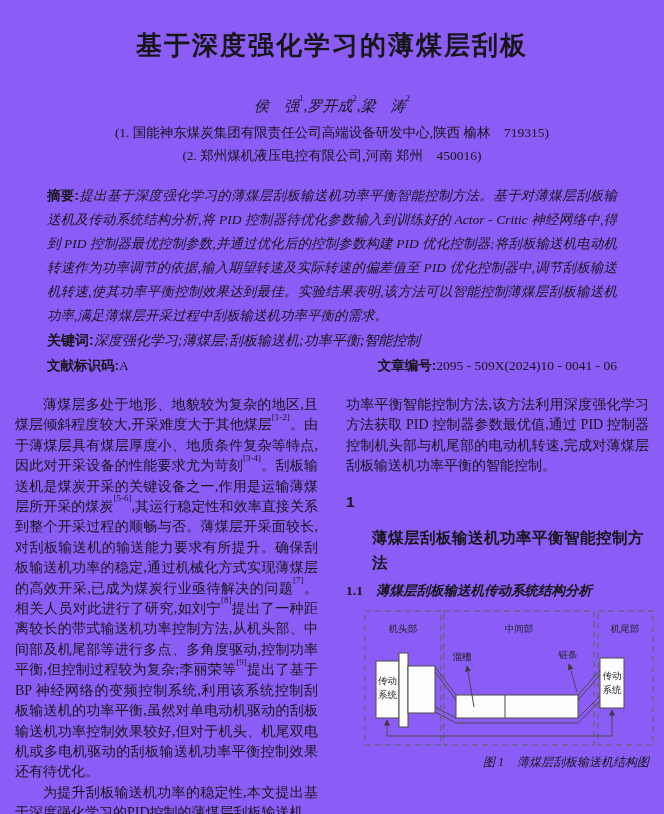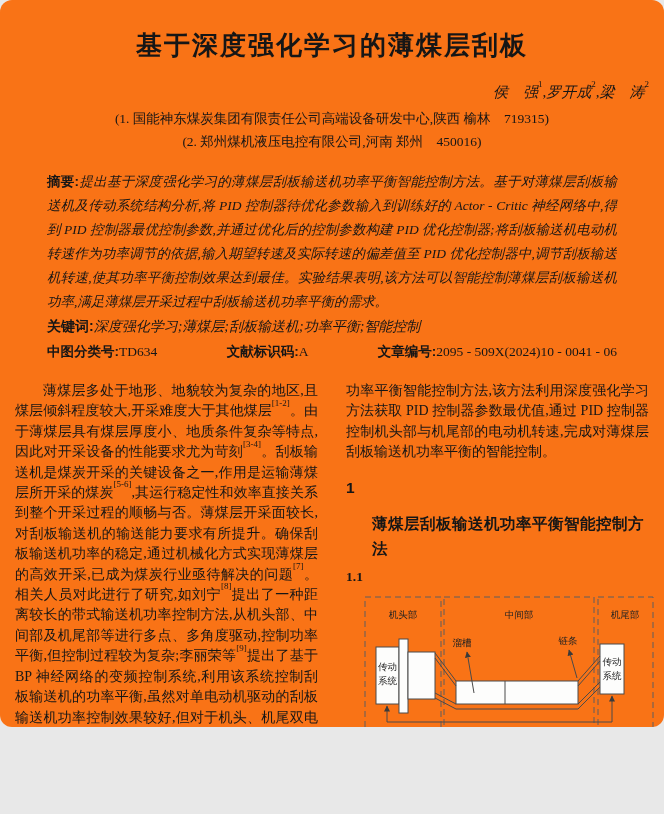--- a/index.html
+++ b/index.html
@@ -1,39 +1,38 @@
 <!DOCTYPE html>
 <html><head>
 <meta charset="utf-8">
 <style>
   * { margin:0; padding:0; box-sizing:border-box; }
   html,body { background:#e8e8e8; }
   .page {
     position:relative;
-    width:664px; height:727px;
+    width:664px; height:814px;
     margin:0 auto;
-    background:#f97316;
+    background:#8b5cf6;
     color:#161616;
     font-family:"Liberation Serif","DejaVu Serif",serif;
     padding:24px 15px 0 15px;
     overflow:hidden;
-    border-radius:12px;
   }
   
   .title {
     text-align:center;
     font-family:"Liberation Sans","DejaVu Sans",sans-serif;
     font-weight:bold;
     font-size:26px;
     line-height:42px;
     letter-spacing:2px;
   }
   .authors {
-    margin-top:17px;
-    text-align:right;
+    margin-top:31px;
+    text-align:center;
     font-size:15px;
     font-style:italic;
   }
   .authors sup, .para sup {
     font-size:9px;
     font-style:normal;
     position:relative; top:-0.45em;
     line-height:0;
   }
   .affil {
@@ -129,21 +128,20 @@
     <div>(1. 国能神东煤炭集团有限责任公司高端设备研发中心,陕西 榆林　719315)</div>
     <div>(2. 郑州煤机液压电控有限公司,河南 郑州　450016)</div>
   </div>
 
   <div class="abs-block">
     <p class="abstract"><span class="lbl">摘要:</span><span>提出基于深度强化学习的薄煤层刮板输送机功率平衡智能控制方法。基于对薄煤层刮板输送机及传动系统结构分析,将 PID 控制器待优化参数输入到训练好的 Actor - Critic 神经网络中,得到 PID 控制器最优控制参数,并通过优化后的控制参数构建 PID 优化控制器;将刮板输送机电动机转速作为功率调节的依据,输入期望转速及实际转速的偏差值至 PID 优化控制器中,调节刮板输送机转速,使其功率平衡控制效果达到最佳。实验结果表明,该方法可以智能控制薄煤层刮板输送机功率,满足薄煤层开采过程中刮板输送机功率平衡的需求。</span></p>
 
     <p class="kwline"><span class="lbl">关键词:</span><span class="kai">深度强化学习;薄煤层;刮板输送机;功率平衡;智能控制</span></p>
 
     <div class="metaline">
-      <span><span class="lbl">中图分类号:</span><span>TD634</span></span>
       <span><span class="lbl">文献标识码:</span><span>A</span></span>
       <span><span class="lbl">文章编号:</span><span>2095 - 509X(2024)10 - 0041 - 06</span></span>
     </div>
   </div>
 
   <div class="cols">
 
     <div class="col">
       <p class="para indent"><span>薄煤层多处于地形、地貌较为复杂的地区,且煤层倾斜程度较大,开采难度大于其他煤层</span><sup>[1-2]</sup><span>。由于薄煤层具有煤层厚度小、地质条件复杂等特点,因此对开采设备的性能要求尤为苛刻</span><sup>[3-4]</sup><span>。刮板输送机是煤炭开采的关键设备之一,作用是运输薄煤层所开采的煤炭</span><sup>[5-6]</sup><span>,其运行稳定性和效率直接关系到整个开采过程的顺畅与否。薄煤层开采面较长,对刮板输送机的输送能力要求有所提升。确保刮板输送机功率的稳定,通过机械化方式实现薄煤层的高效开采,已成为煤炭行业亟待解决的问题</span><sup>[7]</sup><span>。相关人员对此进行了研究,如刘宁</span><sup>[8]</sup><span>提出了一种距离较长的带式输送机功率控制方法,从机头部、中间部及机尾部等进行多点、多角度驱动,控制功率平衡,但控制过程较为复杂;李丽荣等</span><sup>[9]</sup><span>提出了基于 BP 神经网络的变频控制系统,利用该系统控制刮板输送机的功率平衡,虽然对单电动机驱动的刮板输送机功率控制效果较好,但对于机头、机尾双电机或多电机驱动的刮板输送机功率平衡控制效果还有待优化。</span></p>
       <p class="para indent">为提升刮板输送机功率的稳定性,本文提出基于深度强化学习的PID控制的薄煤层刮板输送机</p>
@@ -152,20 +150,21 @@
     <div class="col">
       <p class="para">功率平衡智能控制方法,该方法利用深度强化学习方法获取 PID 控制器参数最优值,通过 PID 控制器控制机头部与机尾部的电动机转速,完成对薄煤层刮板输送机功率平衡的智能控制。</p>
 
       <div class="h1">
         <span class="h1num">1</span>
         <span class="h1txt">薄煤层刮板输送机功率平衡智能控制方法</span>
       </div>
 
       <div class="h11">
         <span class="h11num">1.1</span>
+        <span class="h11txt">薄煤层刮板输送机传动系统结构分析</span>
       </div>
 
 
       <div class="figure">
         <svg width="310" height="140" viewBox="0 0 310 140">
           <defs>
             <marker id="arr" markerWidth="8" markerHeight="8" refX="5.5" refY="3" orient="auto" markerUnits="userSpaceOnUse">
               <path d="M0,0 L6,3 L0,6 Z" fill="#3a3a3a"></path>
             </marker>
           </defs>

